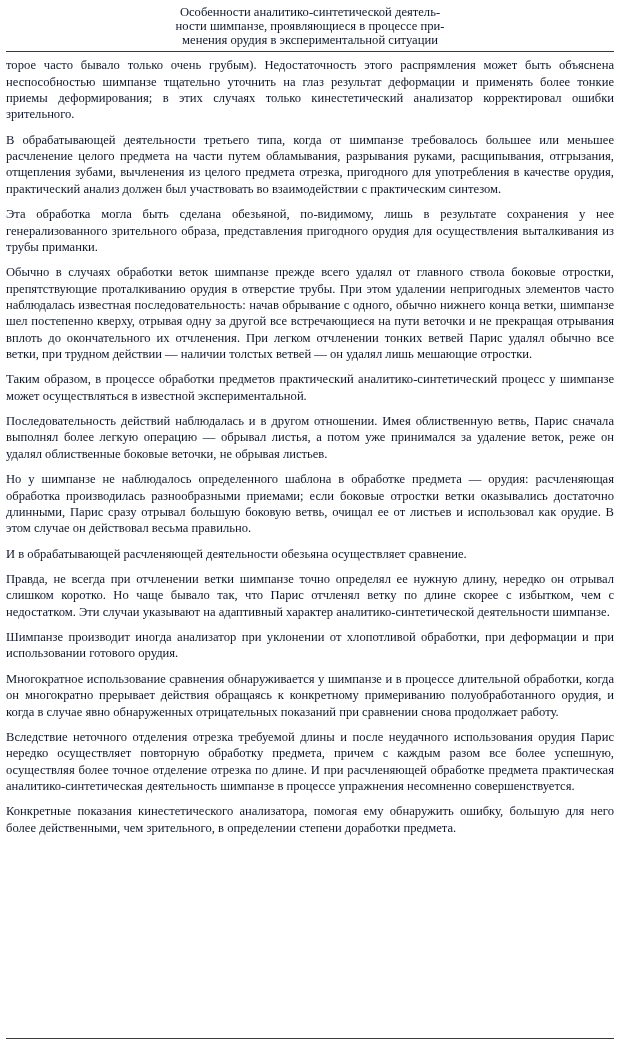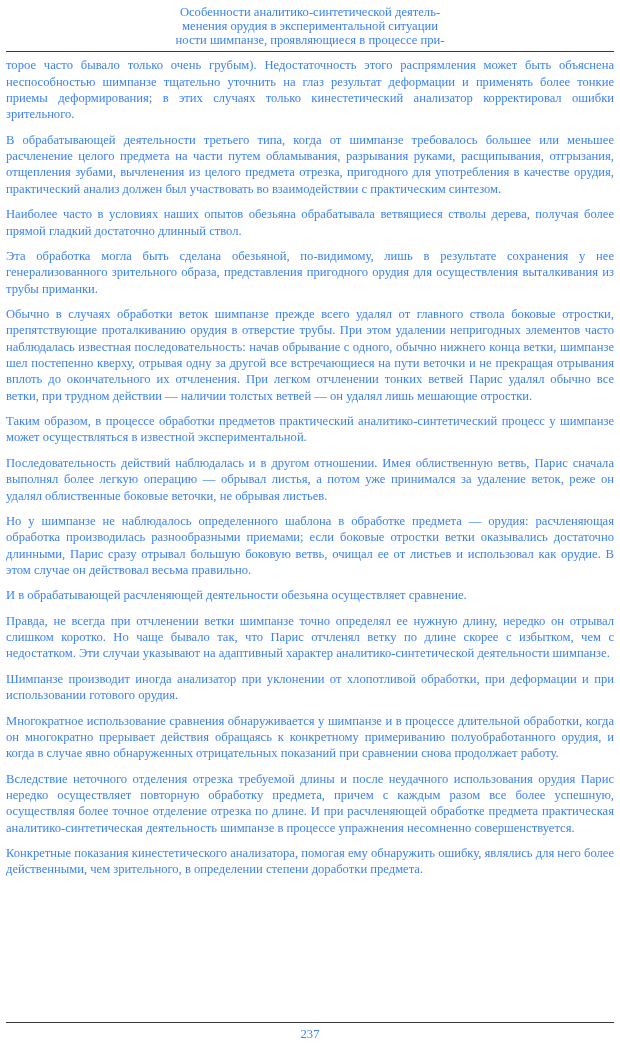--- a/index.html
+++ b/index.html
@@ -6,21 +6,21 @@
     margin: 0;
     padding: 0;
     background: #ffffff;
   }
   .page {
     position: relative;
     width: 620px;
     height: 1048px;
     box-sizing: border-box;
     background: #ffffff;
-    color: #3b82f6;
+    color: #0f172a;
     font-family: "Liberation Serif", "DejaVu Serif", serif;
     font-size: 12.6px;
     line-height: 1.3;
     padding: 5px 6px 0 6px;
     overflow: hidden;
   }
   .running-header {
     text-align: center;
     font-size: 12.6px;
     line-height: 1.12;
@@ -61,41 +61,39 @@
     font-size: 12.6px;
   }
 </style>
 </head>
 <body>
 
 <div class="page">
 
   <header class="running-header">
     <div>Особенности аналитико-синтетической деятель-</div>
+    <div>ности шимпанзе, проявляющиеся в процессе при-</div>
     <div>менения орудия в экспериментальной ситуации</div>
-    <div>ности шимпанзе, проявляющиеся в процессе при-</div>
   </header>
 
   <div class="rule"></div>
 
   <main class="body-text" id="body-text">
       <p class="para"><span>торое часто бывало только очень грубым). Недостаточность этого распрямления может быть объяснена неспособностью шимпанзе тщательно уточнить на глаз результат деформации и применять более тонкие приемы деформирования; в этих случаях только кинестетический анализатор корректировал ошибки зрительного.</span></p>
       <p class="para"><span>В обрабатывающей деятельности третьего типа, когда от шимпанзе требовалось большее или меньшее </span><span class="bold">расчленение</span><span> целого предмета на части путем обламывания, разрывания руками, расщипывания, отгрызания, отщепления зубами, вычленения из целого предмета отрезка, пригодного для употребления в качестве орудия, практический анализ должен был участвовать во взаимодействии с практическим синтезом.</span></p>
-      <p class="para"><span>Наиболее часто в условиях наших опытов обезьяна обрабатывала ветвящиеся стволы дерева, получая более прямой гладкий достаточно длинный ствол.</span></p>
       <p class="para"><span>Эта обработка могла быть сделана обезьяной, по-видимому, лишь в результате сохранения у нее генерализованного зрительного образа, представления пригодного орудия для осуществления выталкивания из трубы приманки.</span></p>
       <p class="para"><span>Обычно в случаях обработки веток шимпанзе прежде всего удалял от главного ствола боковые отростки, препятствующие проталкиванию орудия в отверстие трубы. При этом удалении непригодных элементов часто наблюдалась известная последовательность: начав обрывание с одного, обычно нижнего конца ветки, шимпанзе шел постепенно кверху, отрывая одну за другой все встречающиеся на пути веточки и не прекращая отрывания вплоть до окончательного их отчленения. При легком отчленении тонких ветвей Парис удалял обычно все ветки, при трудном действии — наличии толстых ветвей — он удалял лишь мешающие отростки.</span></p>
       <p class="para"><span>Таким образом, в процессе обработки предметов практический аналитико-синтетический процесс у шимпанзе может осуществляться в известной экспериментальной.</span></p>
       <p class="para"><span>Последовательность действий наблюдалась и в другом отношении. Имея облиственную ветвь, Парис сначала выполнял более легкую операцию — обрывал листья, а потом уже принимался за удаление веток, реже он удалял облиственные боковые веточки, не обрывая листьев.</span></p>
       <p class="para"><span>Но у шимпанзе не наблюдалось определенного шаблона в обработке предмета — орудия: расчленяющая обработка производилась разнообразными приемами; если боковые отростки ветки оказывались достаточно длинными, Парис сразу отрывал большую боковую ветвь, очищал ее от листьев и использовал как орудие. В этом случае он действовал весьма правильно.</span></p>
       <p class="para"><span>И в обрабатывающей расчленяющей деятельности обезьяна осуществляет сравнение.</span></p>
       <p class="para"><span>Правда, не всегда при отчленении ветки шимпанзе точно определял ее нужную длину, нередко он отрывал слишком коротко. Но чаще бывало так, что Парис отчленял ветку по длине скорее с избытком, чем с недостатком. Эти случаи указывают на адаптивный характер аналитико-синтетической деятельности шимпанзе.</span></p>
       <p class="para"><span>Шимпанзе производит иногда анализатор при уклонении от хлопотливой обработки, при деформации и при использовании готового орудия.</span></p>
       <p class="para"><span>Многократное использование сравнения обнаруживается у шимпанзе и в процессе длительной обработки, когда он многократно прерывает действия обращаясь к конкретному примериванию полуобработанного орудия, и когда в случае явно обнаруженных отрицательных показаний при сравнении снова продолжает работу.</span></p>
       <p class="para"><span>Вследствие неточного отделения отрезка требуемой длины и после неудачного использования орудия Парис нередко осуществляет повторную обработку предмета, причем с каждым разом все более успешную, осуществляя более точное отделение отрезка по длине. И при расчленяющей обработке предмета практическая аналитико-синтетическая деятельность шимпанзе в процессе упражнения несомненно совершенствуется.</span></p>
-      <p class="para"><span>Конкретные показания кинестетического анализатора, помогая ему обнаружить ошибку, являлись для него более действенными, чем зрительного, в определении степени доработки предмета.</span></p>
+      <p class="para"><span>Конкретные показания кинестетического анализатора, помогая ему обнаружить ошибку, большую для него более действенными, чем зрительного, в определении степени доработки предмета.</span></p>
     </main>
 
   <footer class="page-footer">
     <div class="footer-rule"></div>
-    <div class="page-number">237</div>
   </footer>
 
 </div>
 
 </body></html>

